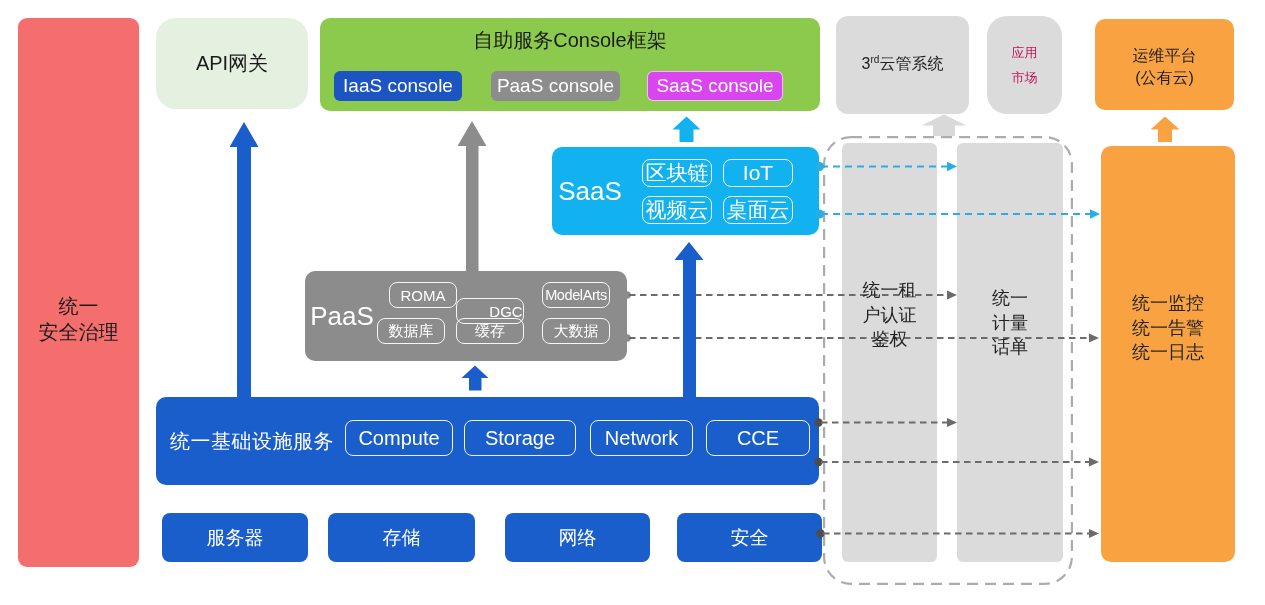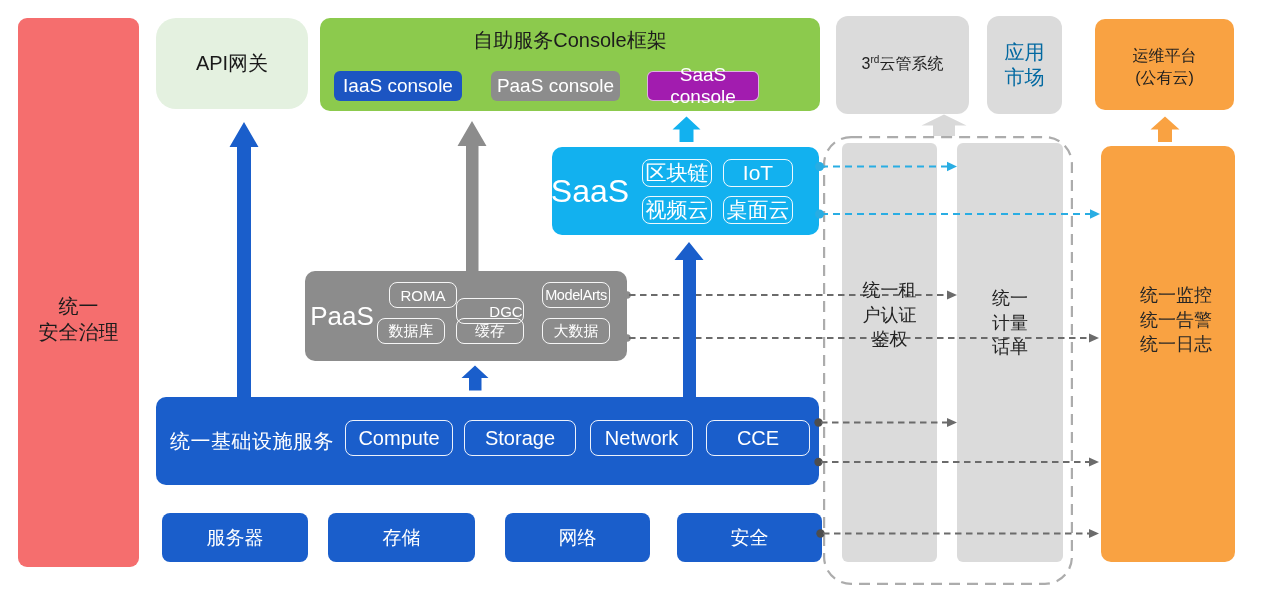--- a/index.html
+++ b/index.html
@@ -9,46 +9,46 @@
   .flexc{display:flex;align-items:center;justify-content:center;text-align:center;}
   .sec-bar{left:18px;top:18px;width:121px;height:549px;border-radius:9px;background:#F56E6E;}
   .sec-text{left:18px;top:293px;width:121px;font-size:20px;line-height:26px;color:#1C1C1C;text-align:center;}
   .api-box{left:156px;top:18px;width:152px;height:91px;border-radius:20px;background:#E4F1E0;
            font-size:20px;color:#1A1A1A;}
   .green-box{left:320px;top:18px;width:500px;height:93px;border-radius:10px;background:#8CCA4D;}
   .green-title{left:320px;top:27px;width:500px;text-align:center;font-size:20px;line-height:26px;color:#1C1C1C;}
   .console-btn{top:71px;height:30px;border-radius:6px;color:#ffffff;font-size:19px;}
   .console-iaas{left:334px;width:128px;background:#1C55C2;}
   .console-paas{left:491px;width:129px;background:#8C8C8C;}
-  .console-saas{left:647px;width:112px;background:#a21caf;border:1px solid rgba(255,255,255,0.65);}
+  .console-saas{left:647px;width:136px;background:#d946ef;border:1px solid rgba(255,255,255,0.65);}
   .third-box{left:836px;top:16px;width:133px;height:98px;border-radius:12px;background:#DBDBDB;
              font-size:16px;color:#222222;}
   .third-box sup{font-size:10px;}
-  .market-box{left:987px;top:16px;width:75px;height:98px;border-radius:12px;background:#DBDBDB;
-              font-size:20px;line-height:25px;color:#0369a1;}
+  .market-box{left:987px;top:16px;width:75px;height:98px;border-radius:20px;background:#DBDBDB;
+              font-size:13px;line-height:25px;color:#be185d;}
   .opstop-box{left:1095px;top:19px;width:139px;height:91px;border-radius:10px;background:#F9A242;
               font-size:16px;line-height:22px;color:#1F1F1F;padding-top:5px;}
   .saas-box{left:552px;top:147px;width:267px;height:88px;border-radius:10px;background:#12B1EF;}
-  .saas-label{left:565px;top:147px;width:50px;height:88px;color:#ffffff;font-size:32px;}
+  .saas-label{left:565px;top:147px;width:50px;height:88px;color:#ffffff;font-size:26px;}
   .chip{position:absolute;box-sizing:border-box;border:1.5px solid rgba(255,255,255,0.92);
         border-radius:8px;color:#ffffff;display:flex;align-items:center;justify-content:center;}
   .saas-chip{width:70px;height:28px;font-size:21px;}
   .paas-box{left:305px;top:271px;width:322px;height:90px;border-radius:10px;background:#8C8C8C;}
   .paas-label{left:316px;top:271px;width:52px;height:90px;color:#ffffff;font-size:26px;}
   .paas-chip{width:68px;height:26px;font-size:15px;}
   .chip-tight{font-size:14.5px;letter-spacing:-0.4px;}
   .infra-box{left:156px;top:397px;width:663px;height:88px;border-radius:10px;background:#1A5ECB;}
   .infra-label{left:170px;top:397px;height:88px;color:#ffffff;font-size:20px;letter-spacing:0.5px;}
   .infra-chip{height:36px;top:23px;font-size:20px;}
   .hw-box{top:513px;height:49px;border-radius:8px;background:#1A5ECB;color:#ffffff;font-size:19px;}
 
   .pillar{top:143px;height:419px;border-radius:6px;background:#DBDBDB;}
   .pillar-text{color:#222222;font-size:18px;line-height:24.5px;text-align:center;z-index:7;}
   .ops-box{left:1101px;top:146px;width:134px;height:416px;border-radius:10px;background:#F9A242;}
-  .ops-text{left:1101px;top:283px;width:134px;color:#262626;font-size:18px;line-height:24.5px;text-align:center;z-index:7;margin-left:8px;}
+  .ops-text{left:1101px;top:291px;width:134px;color:#262626;font-size:18px;line-height:24.5px;text-align:center;z-index:7;}
   svg.layer{position:absolute;left:0;top:0;width:1265px;height:605px;pointer-events:none;}
   #connector-layer{z-index:5;}
   #arrow-layer{z-index:6;}
   .ztext{z-index:7;}
 </style>
 </head>
 <body>
 
 <div id="canvas">
 

